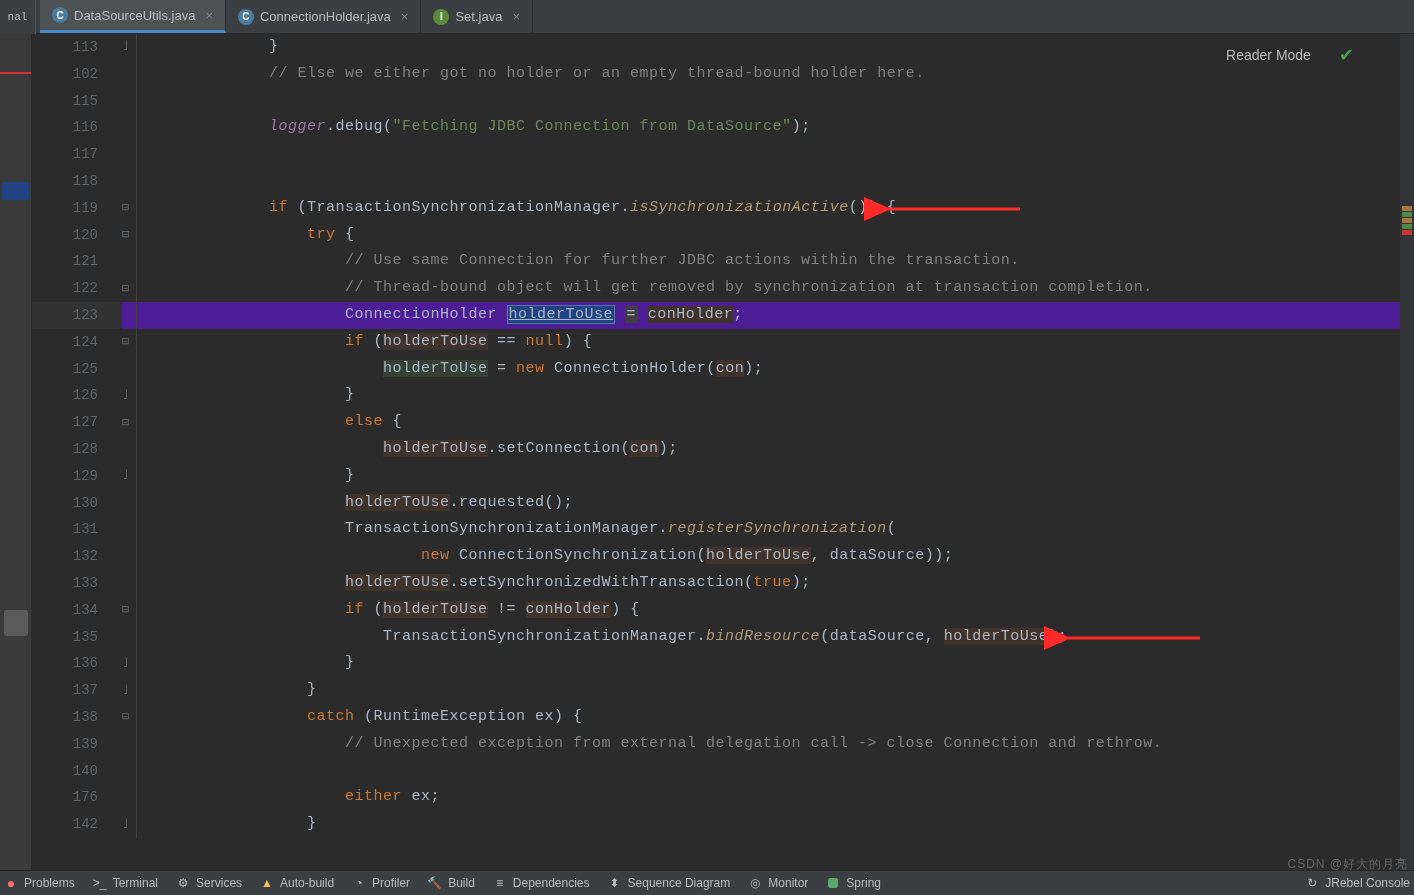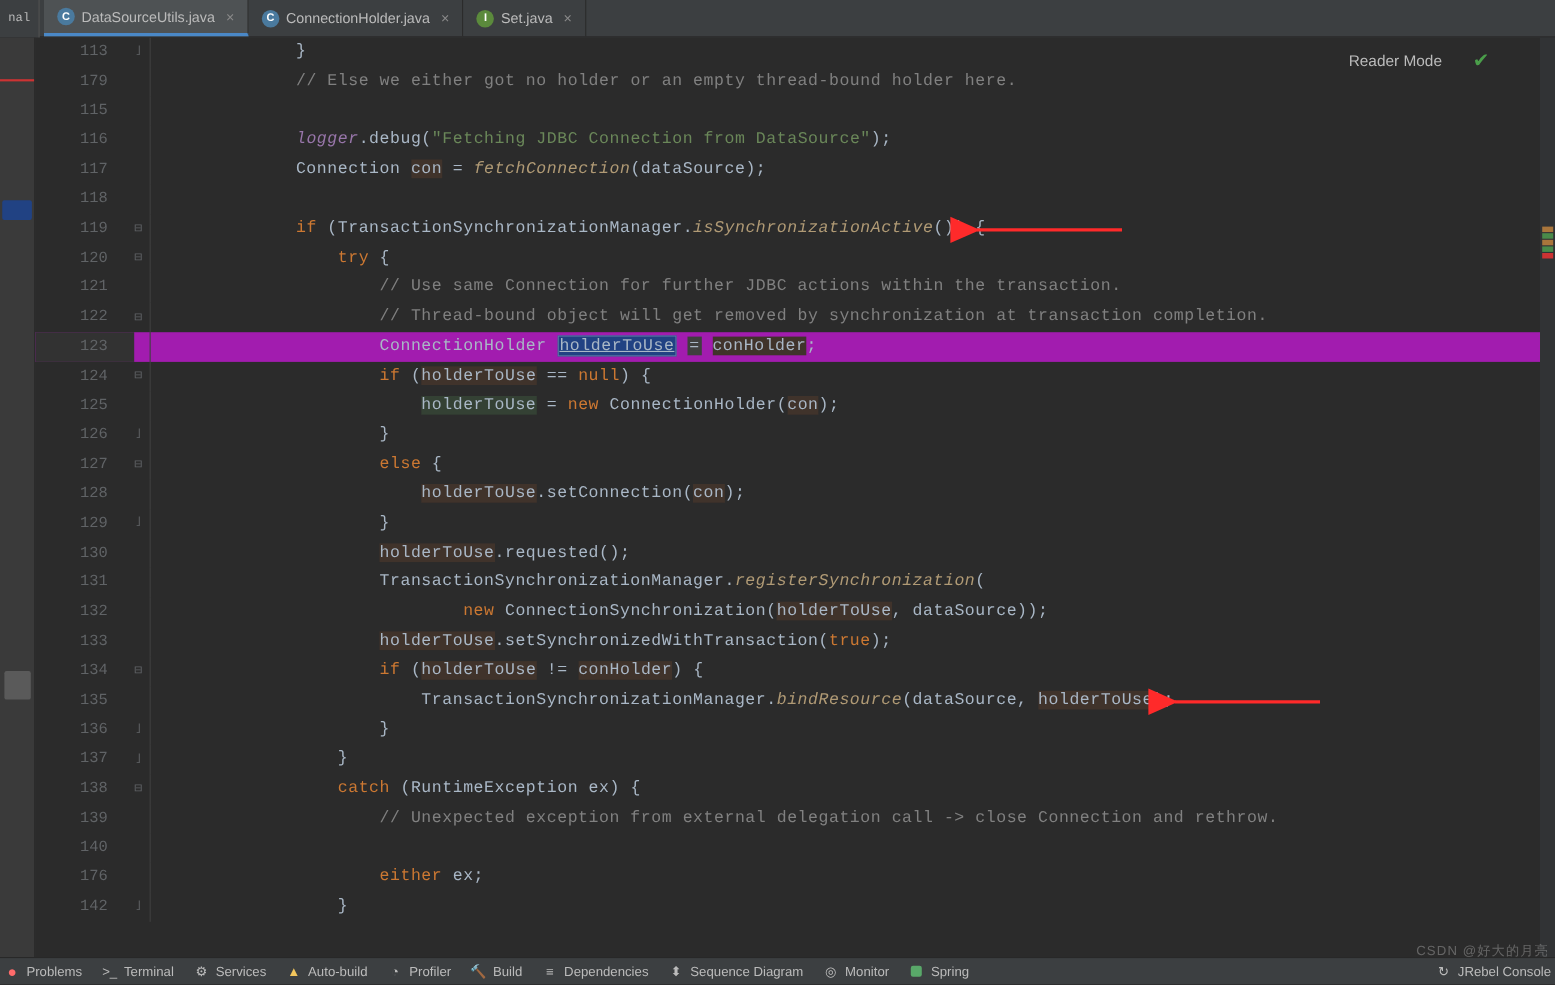--- a/index.html
+++ b/index.html
@@ -20,21 +20,21 @@
 .editor-wrap { flex:1; display:flex; position:relative; overflow:hidden; }
 .left-pane { width:32px; background:#3a3a3a; border-right:1px solid #2b2b2b; position:relative; }
 .left-pane .err { position:absolute; left:0; right:0; height:2px; background:#cc3333; }
 .left-pane .hl { position:absolute; left:2px; right:2px; background:#214283; border-radius:2px; }
 .editor { flex:1; display:flex; flex-direction:column; position:relative; }
 .reader-mode { position:absolute; right:46px; top:10px; color:#bbbbbb; font-size:14px; font-family:"Segoe UI",Arial,sans-serif; display:flex; align-items:center; gap:28px; z-index:2; }
 .rm-check { color:#4a9e4a; font-size:18px; }
 
 .lines { flex:1; overflow:hidden; position:relative; }
 .line { display:flex; height:26.8px; line-height:26.8px; white-space:pre; }
-.line.current { background:#a21caf; }
+.line.current { background:#4c1d95; }
 .gut-num { width:90px; text-align:right; padding-right:24px; color:#606366; font-size:14px; position:relative; }
 .line.current .gut-num { background:#323232; }
 .gut-fold { width:14px; position:relative; }
 .fold-mark { position:absolute; top:50%; left:0; transform:translateY(-50%); color:#606366; font-size:12px; }
 .gut-border { width:1px; background:#404040; }
 .code { padding-left:18px; letter-spacing:0.5px; }
 
 
 .kw { color:#cc7832; }
 .kw-if { color:#cc7832; }
@@ -102,24 +102,24 @@
       <div class="hl" style="top:148px;height:18px"></div>
       <div class="sb-thumb" style="top:576px"></div>
     </div>
     <div class="editor">
       <div class="reader-mode">
         <span>Reader Mode</span>
         <span class="rm-check">✔</span>
       </div>
       <div class="lines" id="lines">
           <div class="line"><div class="gut-num">113</div><div class="gut-fold"><span class="fold-mark">˩</span></div><div class="gut-border"></div><div class="code"><span class="ident">            }</span></div></div>
-          <div class="line"><div class="gut-num">179</div><div class="gut-fold"></div><div class="gut-border"></div><div class="code"><span>            </span><span class="com">// Else we either got no holder or an empty thread-bound holder here.</span></div></div>
+          <div class="line"><div class="gut-num">102</div><div class="gut-fold"></div><div class="gut-border"></div><div class="code"><span>            </span><span class="com">// Else we either got no holder or an empty thread-bound holder here.</span></div></div>
           <div class="line"><div class="gut-num">115</div><div class="gut-fold"></div><div class="gut-border"></div><div class="code"></div></div>
           <div class="line"><div class="gut-num">116</div><div class="gut-fold"></div><div class="gut-border"></div><div class="code"><span>            </span><span class="field">logger</span><span class="ident">.debug(</span><span class="str">"Fetching JDBC Connection from DataSource"</span><span class="ident">);</span></div></div>
-          <div class="line"><div class="gut-num">117</div><div class="gut-fold"></div><div class="gut-border"></div><div class="code"><span class="ident">            Connection </span><span class="hl-use">con</span><span class="ident"> = </span><span class="fn-it">fetchConnection</span><span class="ident">(dataSource);</span></div></div>
+          <div class="line"><div class="gut-num">117</div><div class="gut-fold"></div><div class="gut-border"></div></div>
           <div class="line"><div class="gut-num">118</div><div class="gut-fold"></div><div class="gut-border"></div><div class="code"></div></div>
           <div class="line"><div class="gut-num">119</div><div class="gut-fold"><span class="fold-mark">⊟</span></div><div class="gut-border"></div><div class="code"><span>            </span><span class="kw-if">if</span><span class="ident"> (TransactionSynchronizationManager.</span><span class="fn-it">isSynchronizationActive</span><span class="ident">()) {</span></div></div>
           <div class="arrow" style="left: 850px; top: 166.8px;"><svg width="140" height="16">
               <defs>
                 <marker id="ah6" markerWidth="10" markerHeight="10" refX="2" refY="5" orient="auto">
                   <path d="M10,1 L1,5 L10,9 Z" fill="#ff2a2a"></path>
                 </marker>
               </defs>
               <line x1="138" y1="8" x2="6" y2="8" stroke="#ff2a2a" stroke-width="3" marker-end="url(#ah6)"></line>
             </svg></div>

